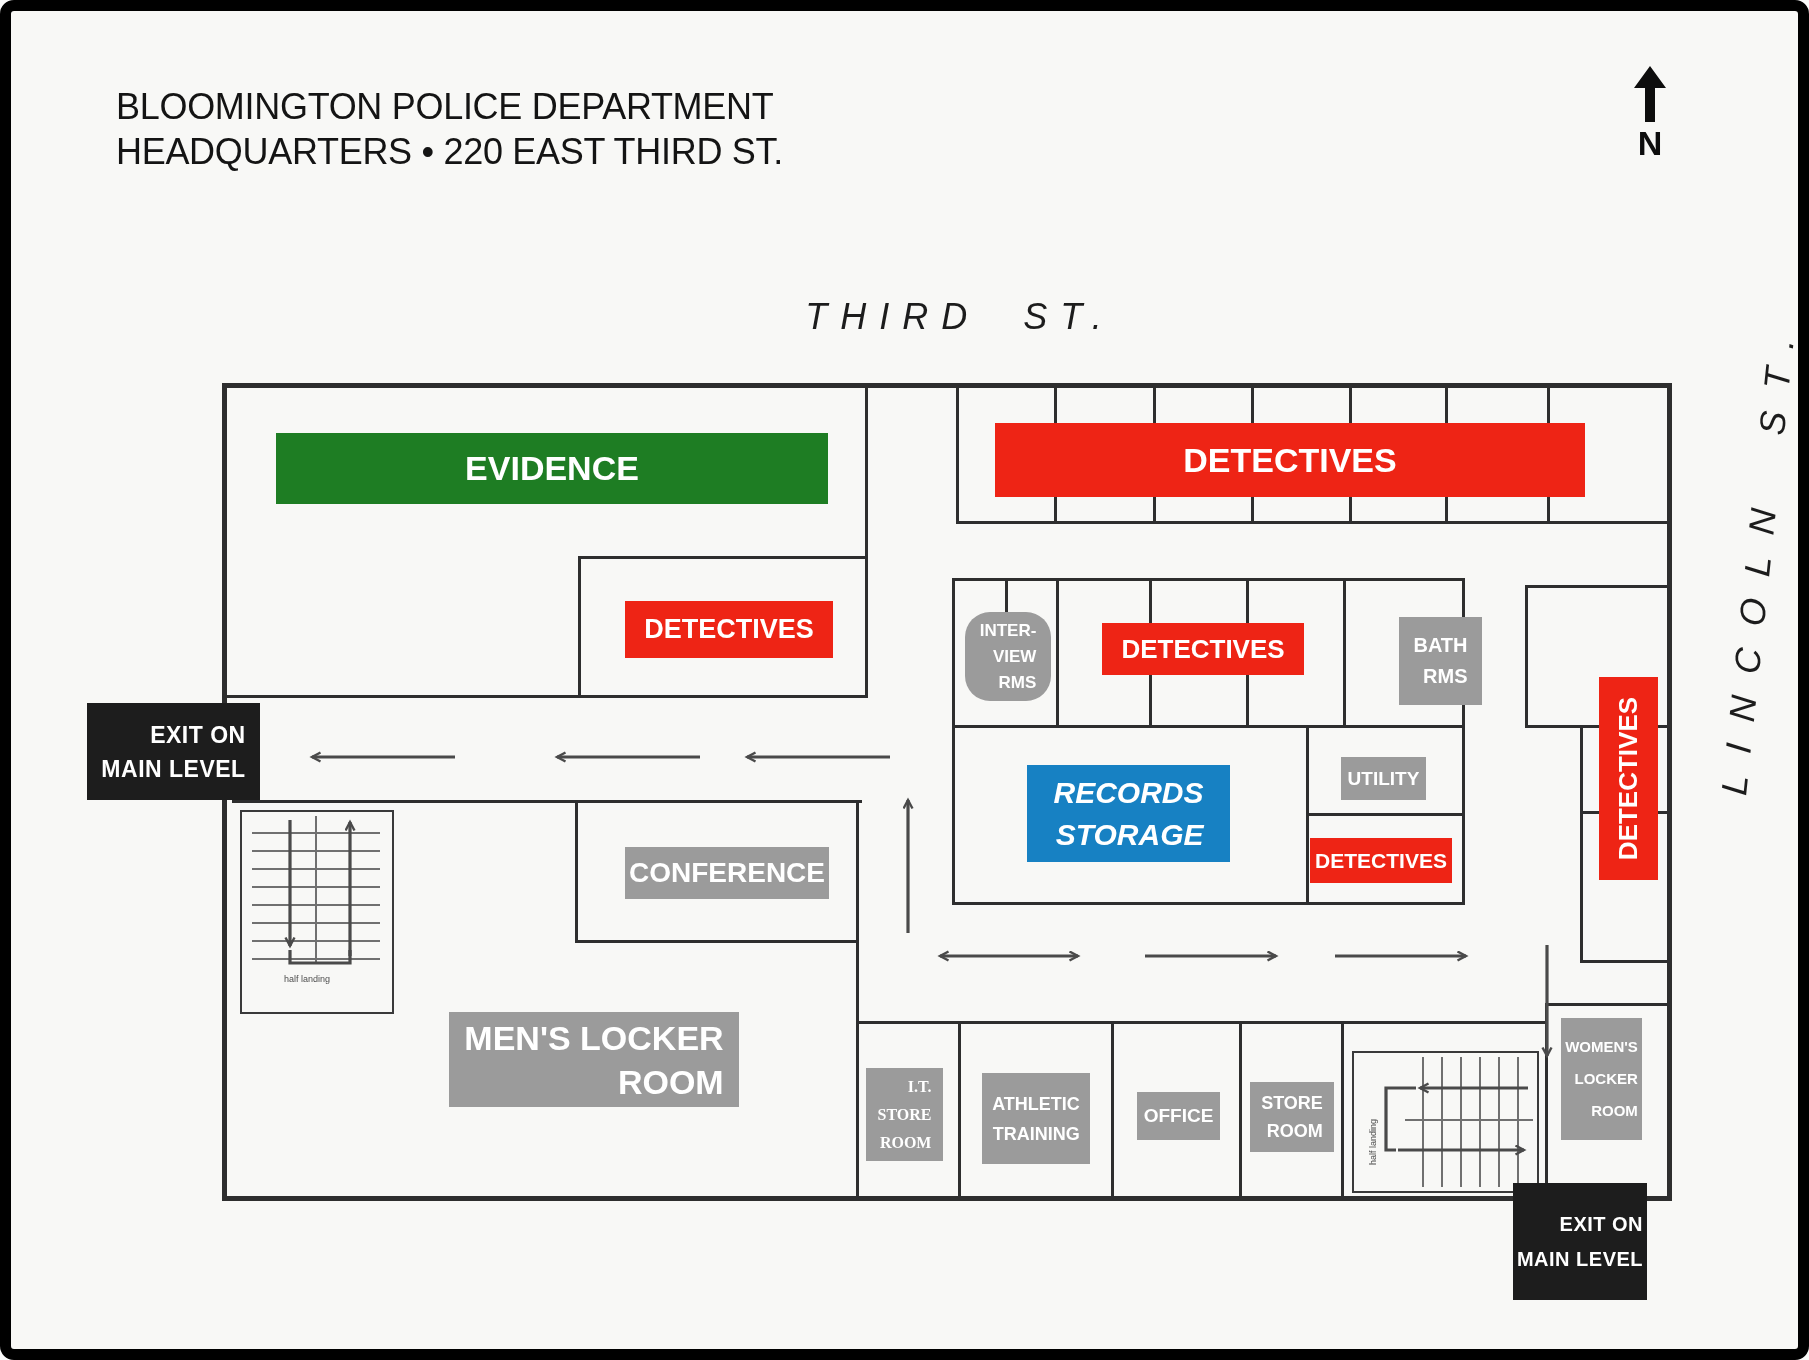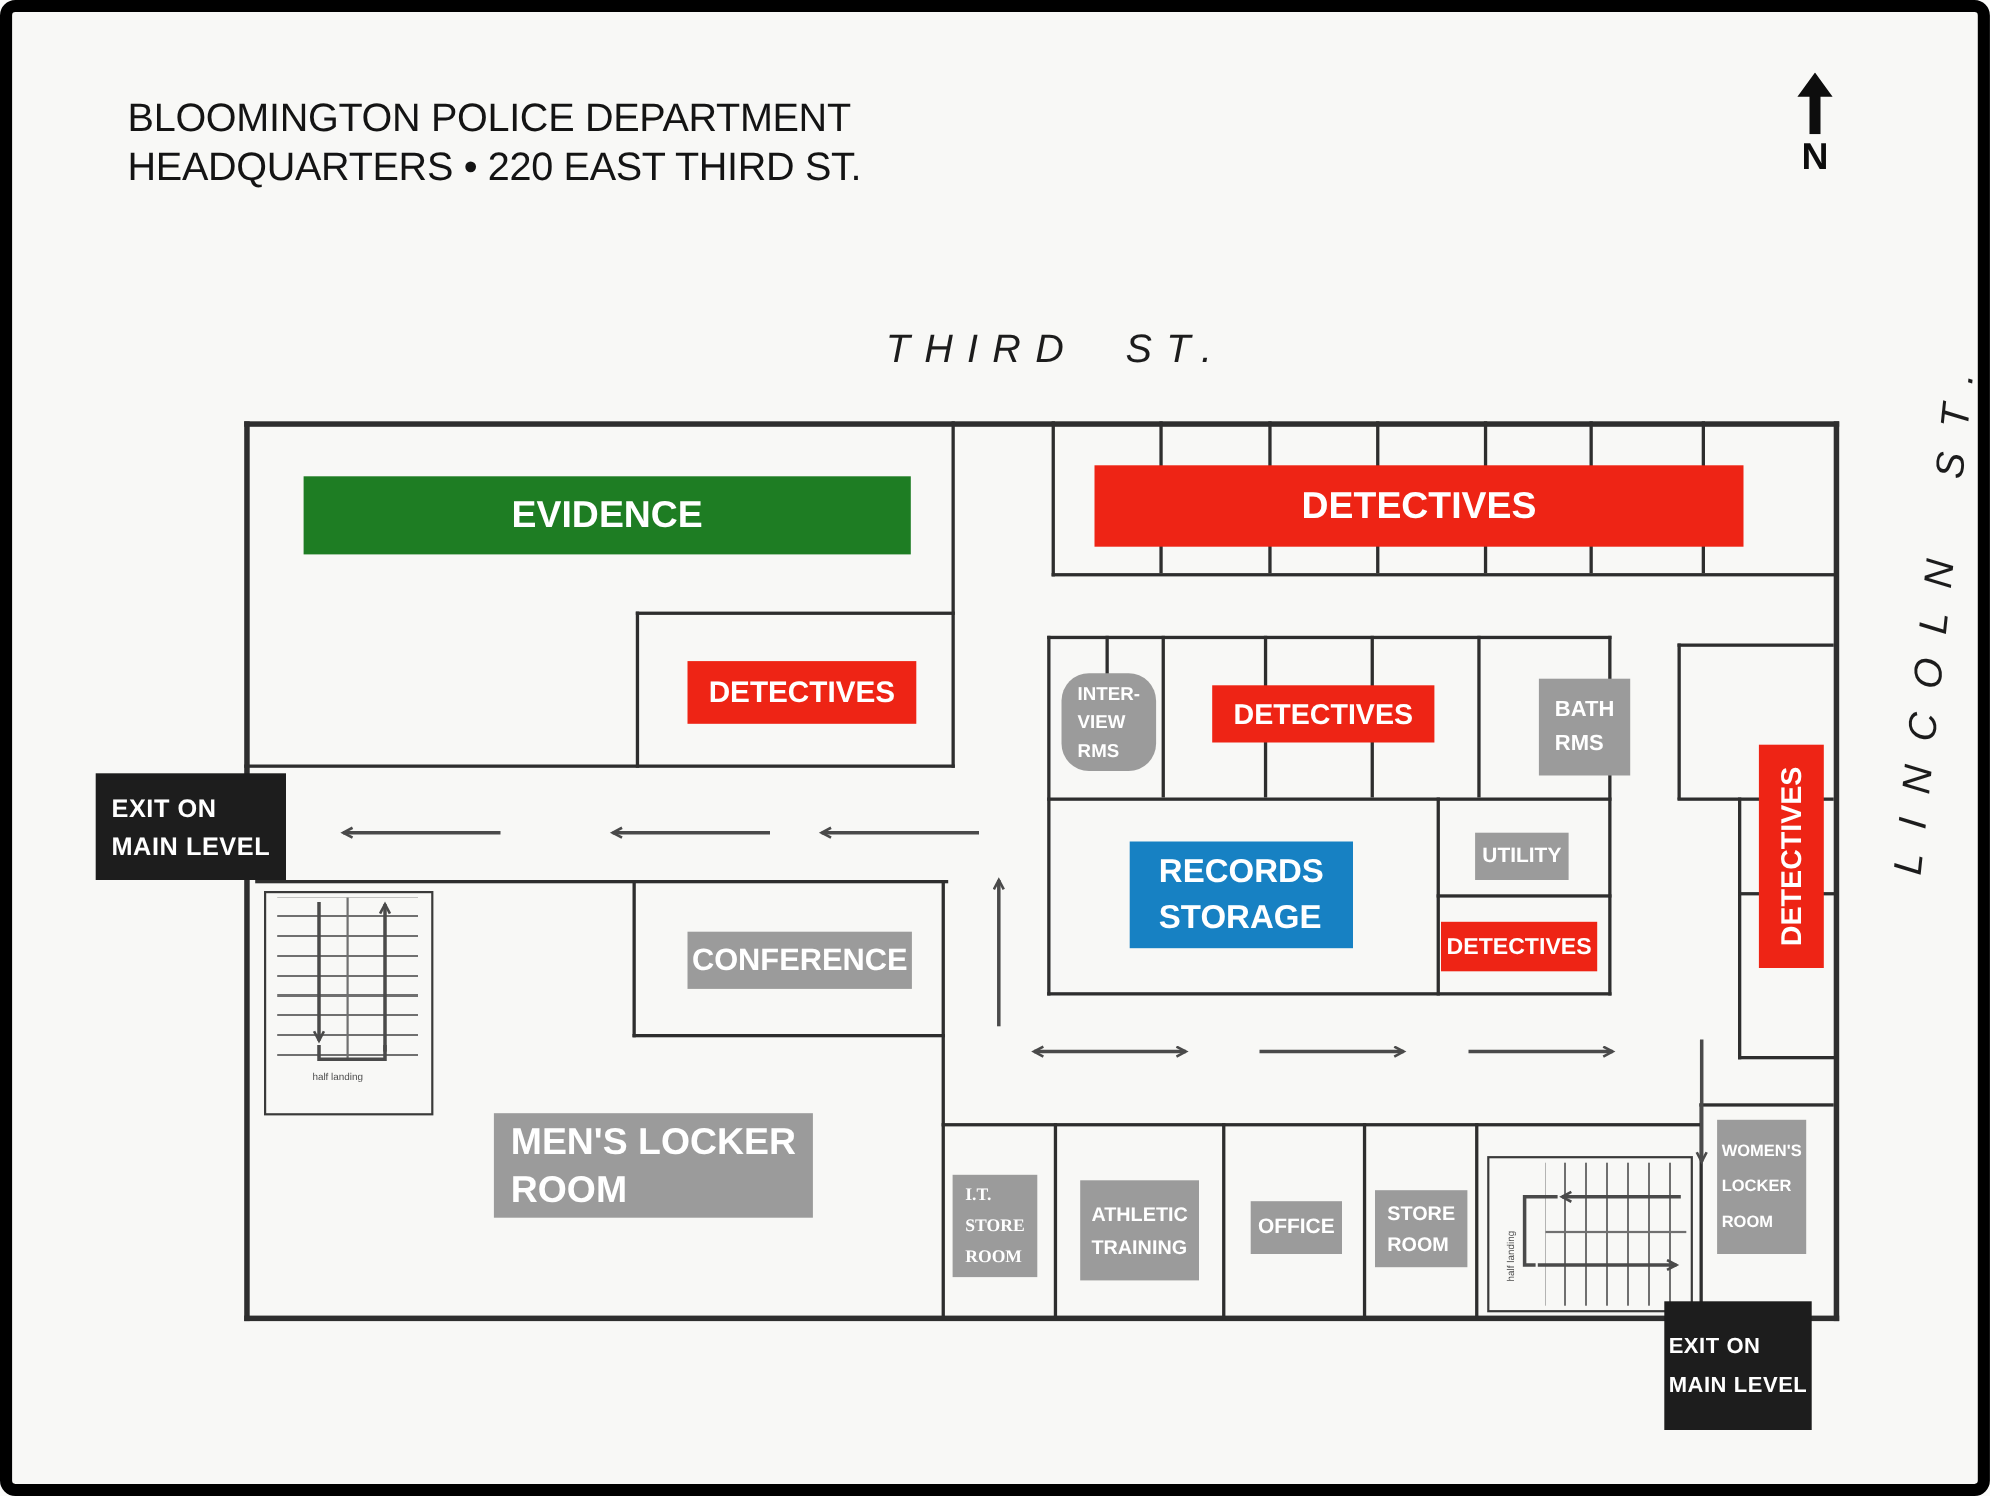--- a/index.html
+++ b/index.html
@@ -37,36 +37,36 @@
       repeating-linear-gradient(to bottom, transparent 0 16px, #707070 16px 18px);}
   .steps-h{position:absolute;background:
       repeating-linear-gradient(to right, transparent 0 17px, #707070 17px 19px);}
   .stairdiv{position:absolute;background:#707070;}
   .half-landing{position:absolute;font-size:9px;color:#4e4e4e;z-index:2;white-space:nowrap;}
   .half-landing.rot{transform:rotate(-90deg);transform-origin:left top;}
 
   svg.arrows{position:absolute;left:0;top:0;z-index:2;}
 
   
-  .lab{position:absolute;z-index:3;color:#fff;font-weight:700;text-align:left;
+  .lab{position:absolute;z-index:3;color:#fff;font-weight:700;text-align:right;
     display:flex;align-items:center;justify-content:center;white-space:pre-line;}
   .lab-green{background:var(--evidence-green,#1e7d23);}
   .lab-red{background:var(--detectives-red,#ee2415);}
   .lab-blue{background:var(--records-blue,#1781c3);}
   .lab-gray{background:var(--room-gray,#9b9b9b);}
   .lab-black{background:var(--exit-black,#1d1d1d);z-index:4;}
   .rot-ccw span{display:block;transform:rotate(-90deg);white-space:nowrap;}
 
   .l-evidence       {left:276px;top:433px;width:552px;height:71px;font-size:34px;}
   .l-det-bullpen    {left:995px;top:423px;width:590px;height:74px;font-size:34px;}
   .l-det-west       {left:625px;top:601px;width:208px;height:57px;font-size:27px;}
   .l-interview      {left:965px;top:612px;width:86px;height:89px;font-size:17px;line-height:26px;border-radius:25px;}
   .l-det-central    {left:1102px;top:623px;width:202px;height:52px;font-size:26px;}
   .l-bath           {left:1359px;top:617px;width:83px;height:88px;font-size:20px;line-height:31px;margin-left:40px;}
-  .l-records        {left:1027px;top:765px;width:203px;height:97px;font-size:30px;line-height:42px;}
+  .l-records        {left:1027px;top:765px;width:203px;height:97px;font-size:30px;line-height:42px;font-style:italic;}
   .l-utility        {left:1341px;top:757px;width:85px;height:43px;font-size:19px;}
   .l-det-south      {left:1310px;top:838px;width:142px;height:45px;font-size:21px;}
   .l-det-east       {left:1599px;top:677px;width:59px;height:203px;font-size:26px;}
   .l-conference     {left:625px;top:847px;width:204px;height:52px;font-size:28px;}
   .l-mens           {left:449px;top:1012px;width:290px;height:95px;font-size:34px;line-height:44px;}
   .l-it             {left:866px;top:1068px;width:77px;height:93px;font-size:16px;line-height:28px;font-family:Liberation Serif, serif;}
   .l-athletic       {left:982px;top:1073px;width:108px;height:91px;font-size:18px;line-height:30px;}
   .l-office         {left:1137px;top:1092px;width:83px;height:48px;font-size:19px;}
   .l-store          {left:1250px;top:1082px;width:84px;height:70px;font-size:18px;line-height:28px;}
   .l-womens         {left:1561px;top:1018px;width:81px;height:122px;font-size:15px;line-height:32px;}

